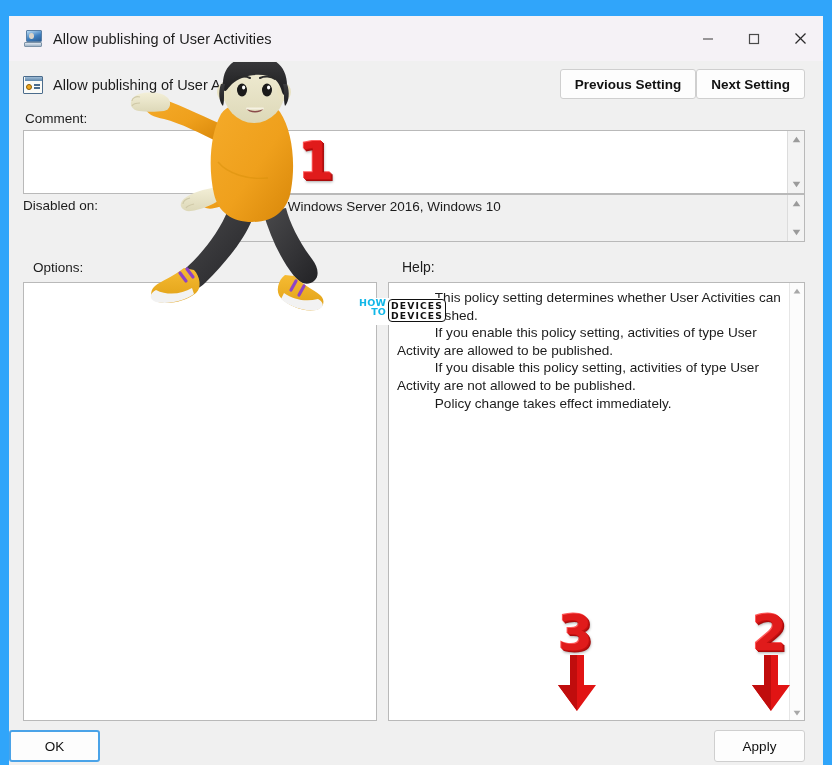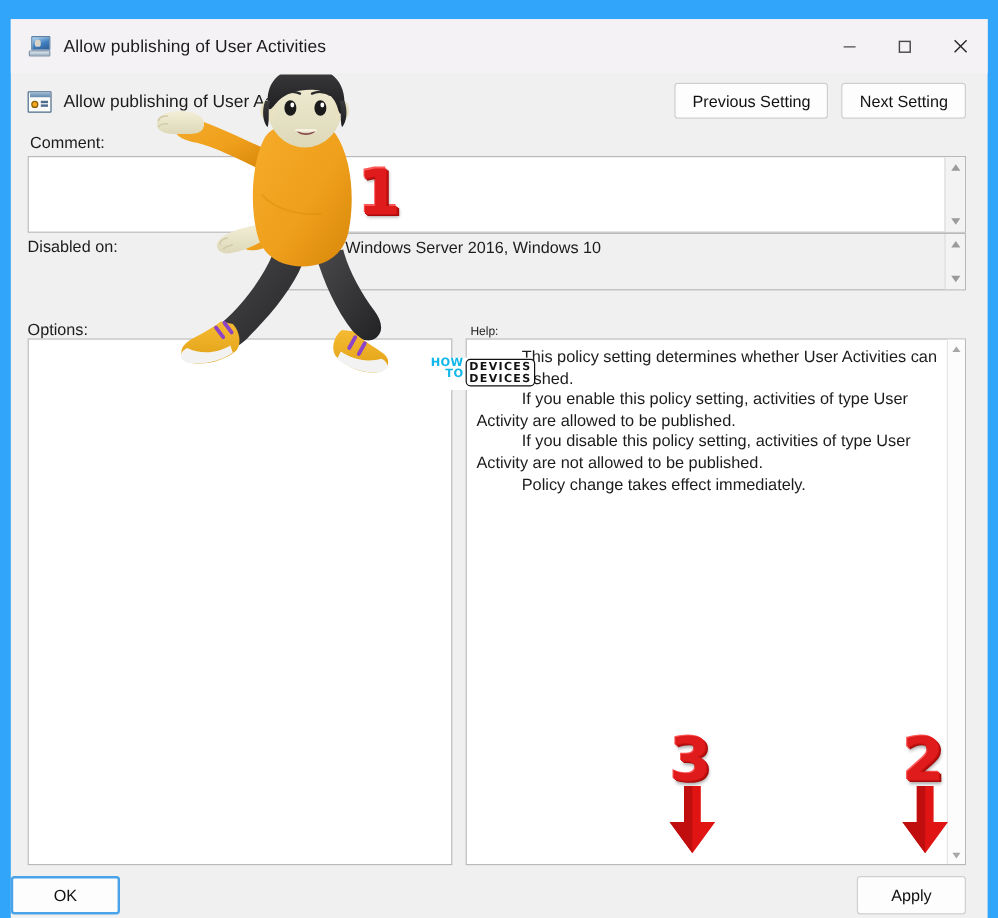--- a/index.html
+++ b/index.html
@@ -72,21 +72,21 @@
   }
   .policy-icon .dot{
     position:absolute;left:3px;top:8px;width:6px;height:6px;border-radius:50%;
     background:#f0a81e;border:1px solid #8a5d08;box-sizing:border-box;
   }
   .policy-icon .l1{position:absolute;left:11px;top:8.5px;width:6px;height:1.5px;background:#4b6c8c;}
   .policy-icon .l2{position:absolute;left:11px;top:11.5px;width:6px;height:1.5px;background:#4b6c8c;}
   .policy-name{
     font-size:14.5px;color:#1c1c1c;white-space:nowrap;
   }
-  .nav-btns{position:absolute;right:18px;top:8px;display:flex;gap:11px;}
+  .nav-btns{position:absolute;right:18px;top:8px;display:flex;font-weight:bold;}
   .btn{
     background:#fdfdfd;border:1px solid #cfcfcf;border-radius:3px;
     font-family:"Liberation Sans", sans-serif;font-size:13.5px;color:#111;
     height:30px;padding:0 14px;cursor:default;
     display:flex;align-items:center;justify-content:center;
     box-sizing:border-box;
   }
 
   
   .comment-row{
@@ -137,25 +137,25 @@
     padding-top:4px;
   }
   .sup-box{
     flex:1 1 auto;height:48px;background:#f0f0f0;
     border:1px solid #b9b9b9;display:flex;box-sizing:border-box;
   }
   .sup-box .sa{flex:1 1 auto;padding:4px 5px;font-size:13.5px;color:#1c1c1c;}
 
   
   .panel-heads{
-    flex:0 0 auto;height:30px;display:flex;padding:0 18px 0 14px;box-sizing:border-box;
-    align-items:flex-end;
+    flex:0 0 auto;height:30px;display:flex;padding:0 18px 0 24px;box-sizing:border-box;
+    align-items:center;
   }
   .panel-heads .oh{width:365px;flex:0 0 365px;font-size:13.5px;color:#1c1c1c;}
-  .panel-heads .hh{flex:1 1 auto;font-size:10px;color:#1c1c1c;padding-left:4px;}
+  .panel-heads .hh{flex:1 1 auto;font-size:14px;color:#1c1c1c;padding-left:4px;}
 
   
   .panels{
     flex:1 1 auto;display:flex;padding:0 18px 0 14px;gap:11px;box-sizing:border-box;
     min-height:0;
   }
   .options-panel{
     width:354px;flex:0 0 354px;background:#fff;border:1px solid #b9b9b9;
     box-sizing:border-box;
   }

